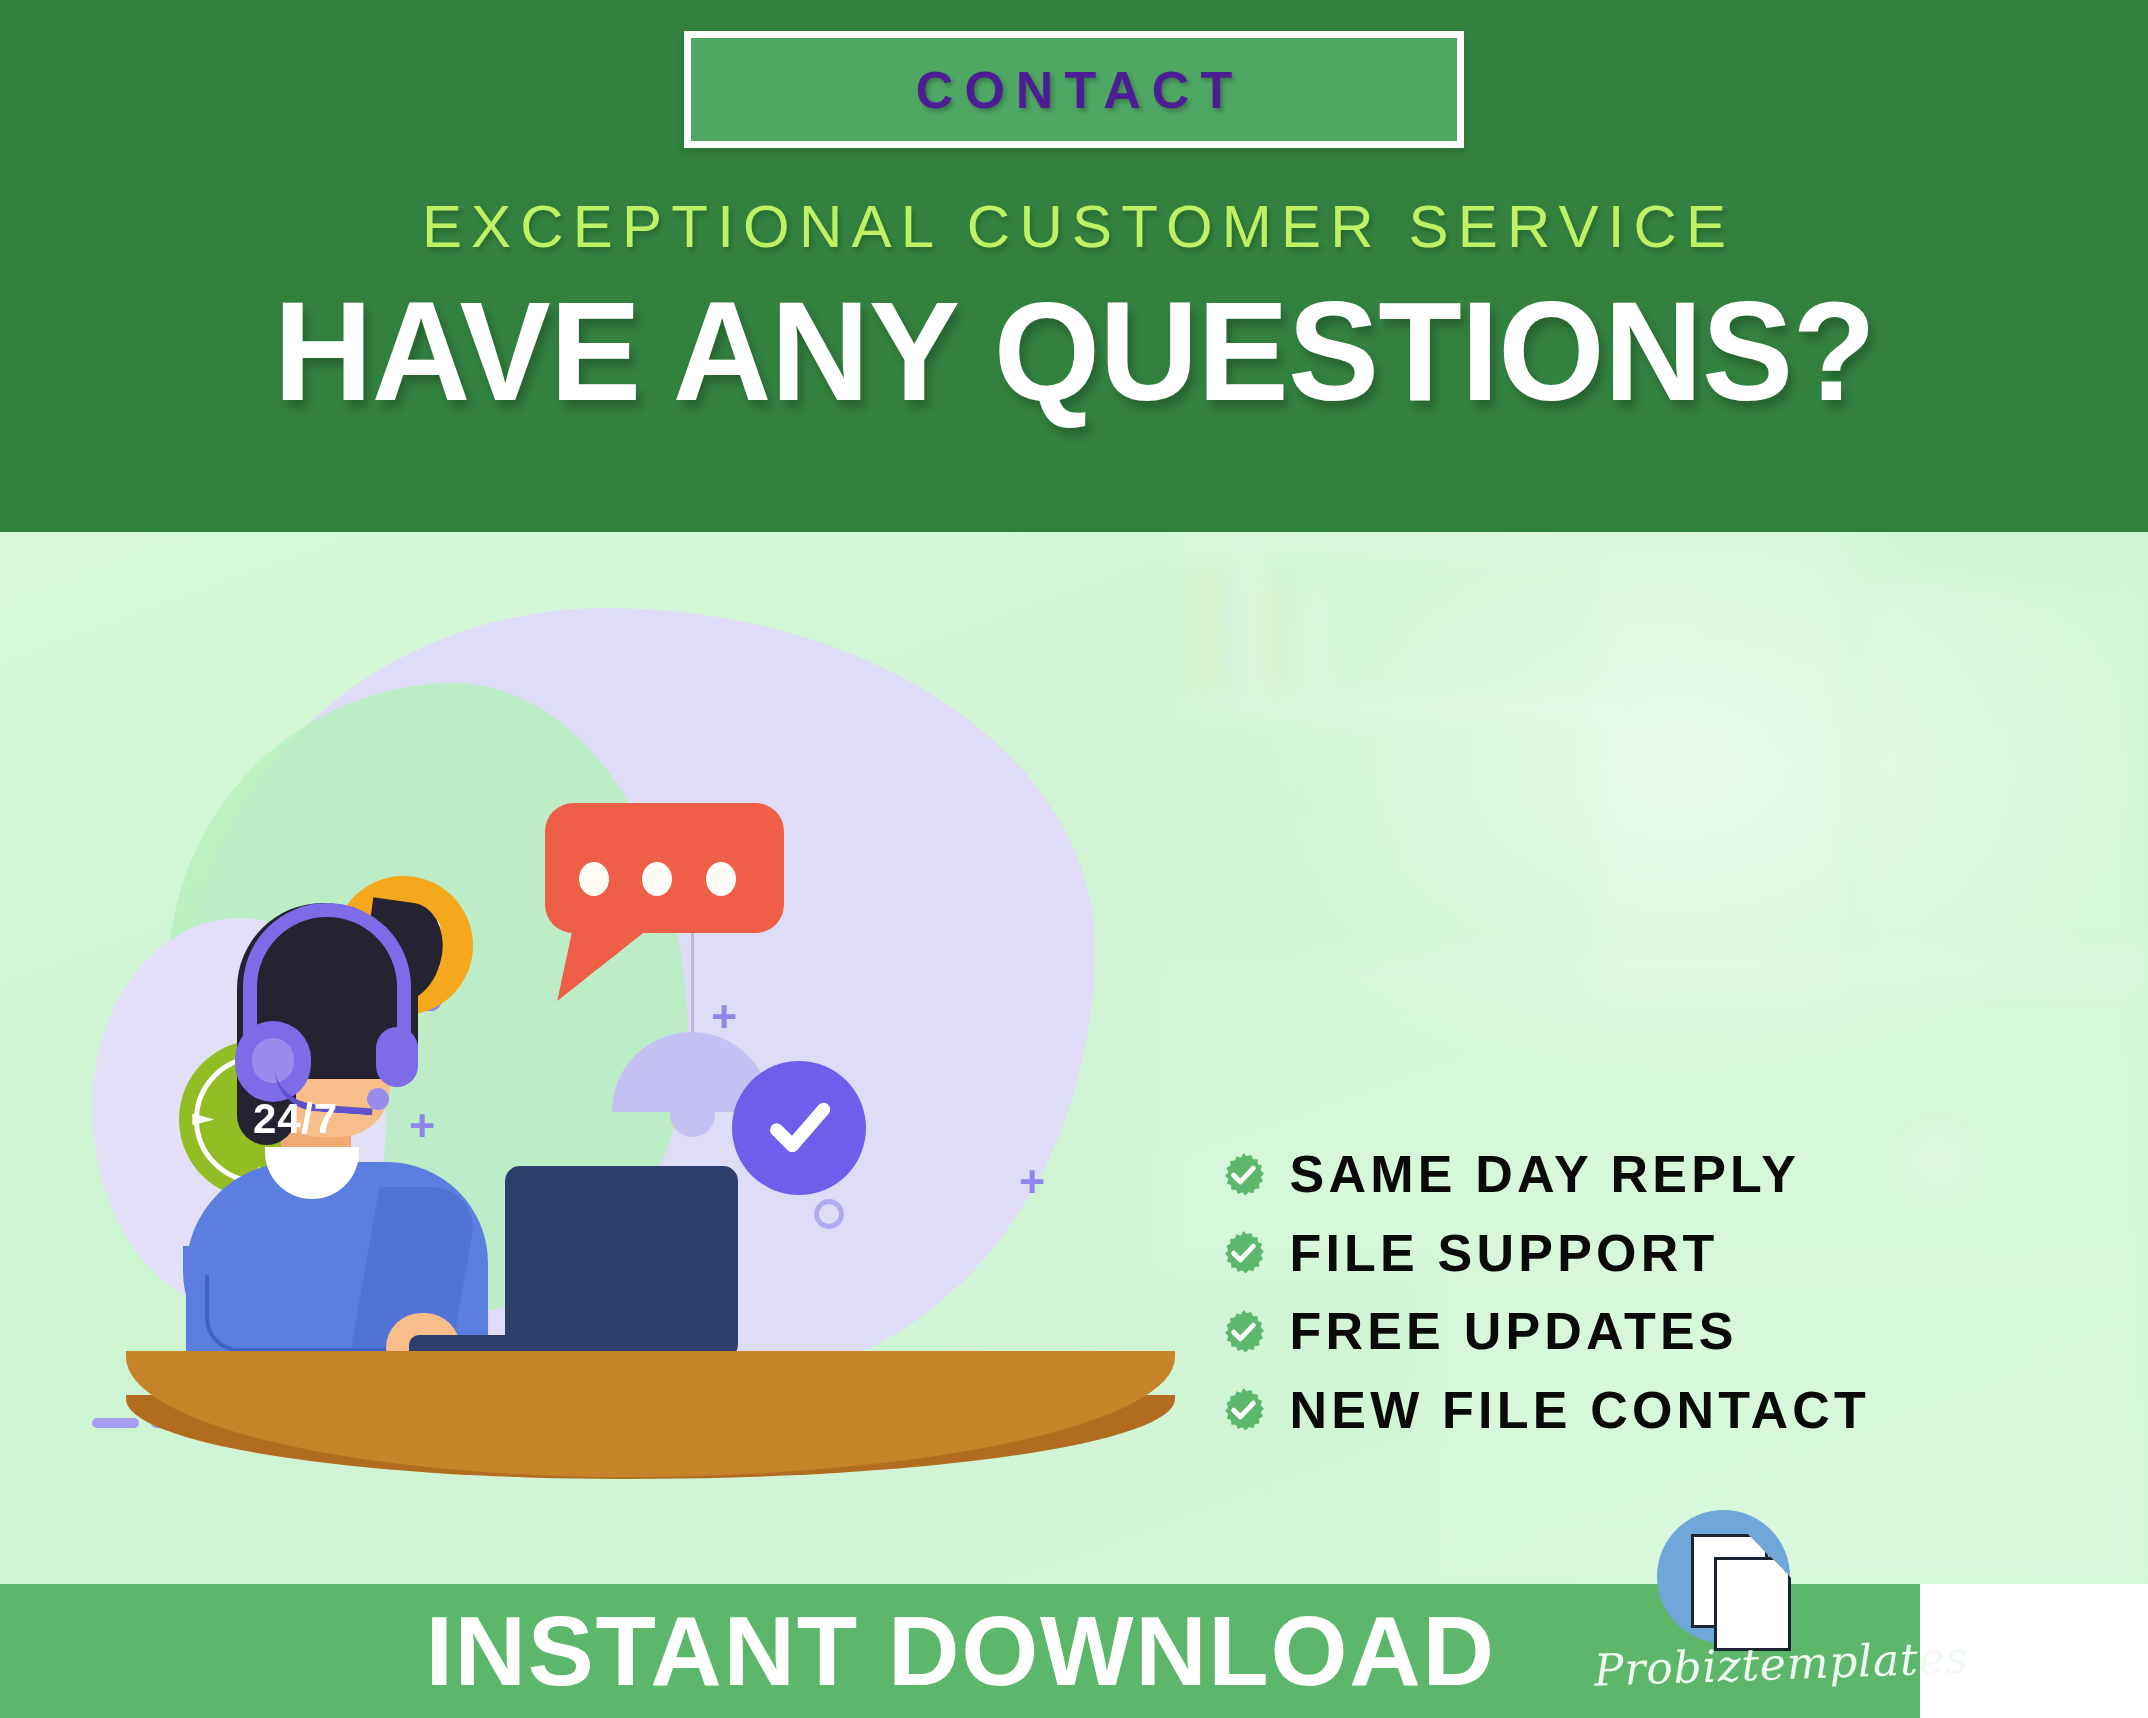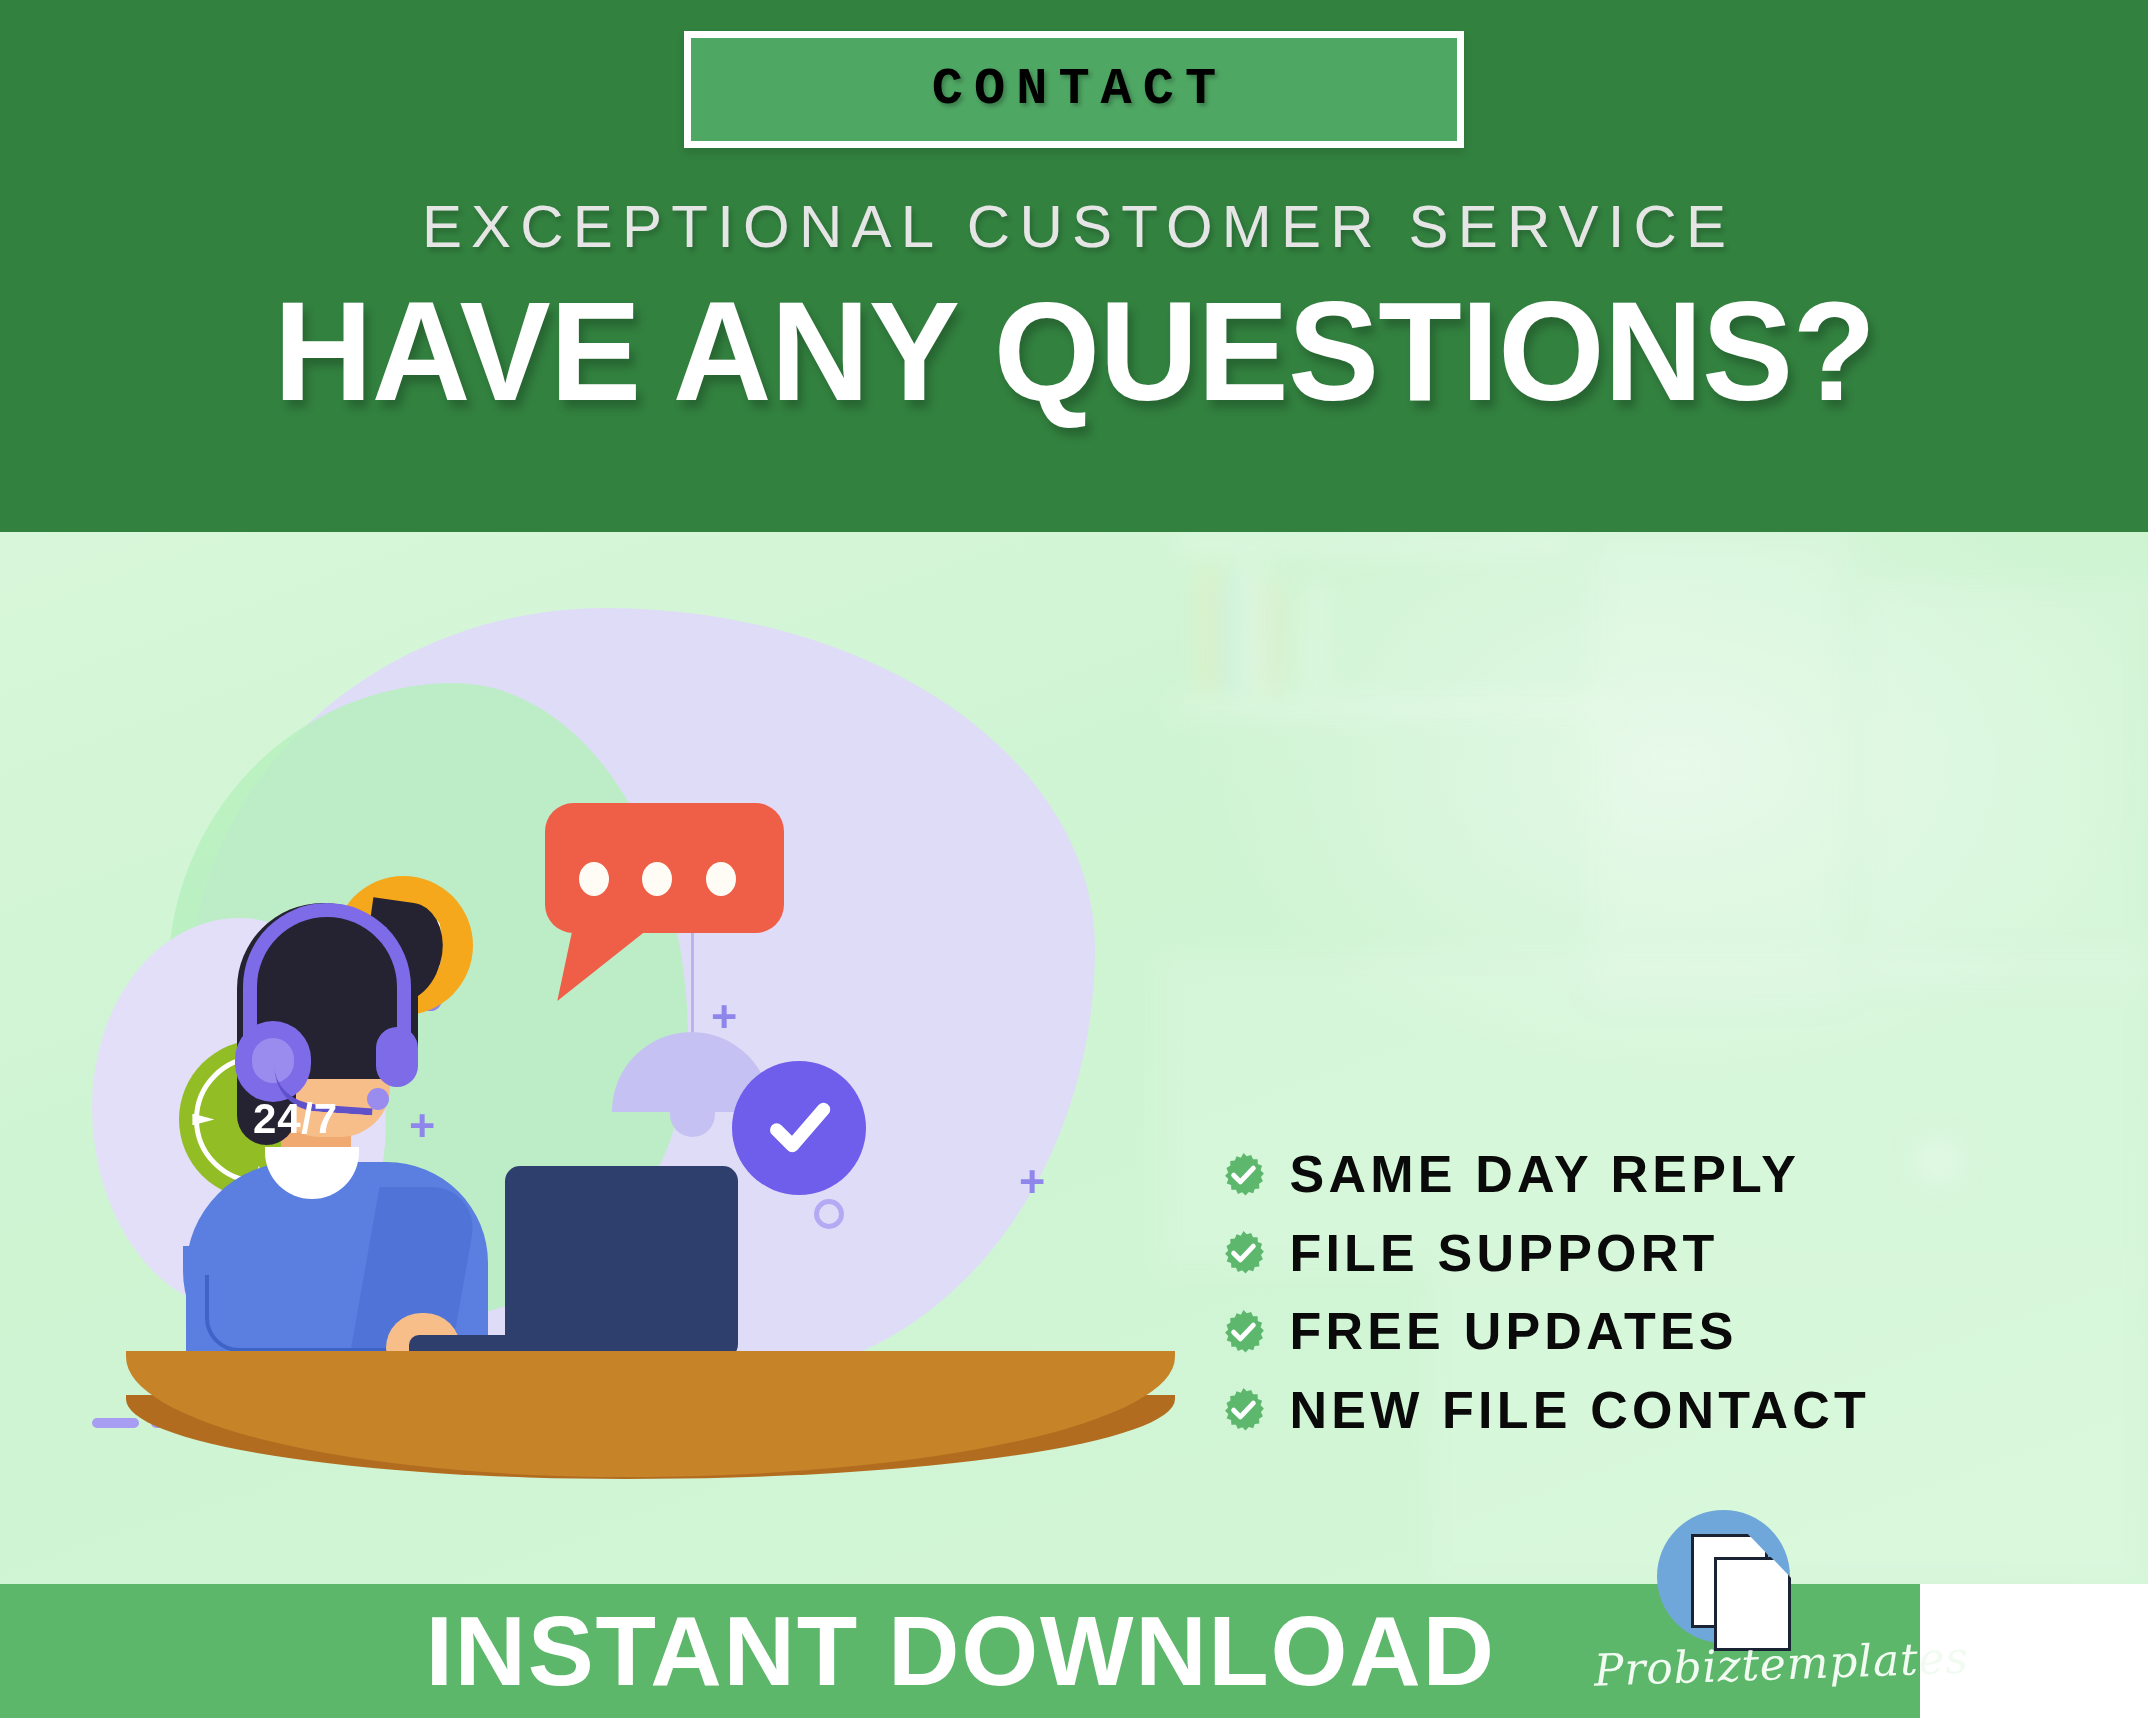--- a/index.html
+++ b/index.html
@@ -17,28 +17,28 @@
   }
   .contact-chip {
     margin-top:31px;
     width:780px; height:117px;
     background:#4FA764;
     border:7.6px solid #FFFFFF;
     display:flex; align-items:center; justify-content:center;
     box-shadow:0 5px 8.4px rgba(0,0,0,.12);
   }
   .contact-chip span {
-    color:#000000; font-size:52px; font-weight:bold;
+    color:#4c1d95; font-size:52px; font-weight:bold;
     letter-spacing:11px; text-indent:11px;
-    font-family:Liberation Mono, monospace;
+    font-family:Liberation Sans, sans-serif;
     text-shadow:2.5px 3.4px 4.2px rgba(0,0,0,.25);
   }
   .subhead {
     margin-top:44px;
-    color:#e5e5e5; font-size:60px; font-weight:400;
+    color:#bef264; font-size:60px; font-weight:400;
     letter-spacing:9.2px; text-indent:9.2px;
     font-family:"Liberation Sans Narrow","Liberation Sans",sans-serif;
     text-shadow:2.5px 4.2px 5px rgba(0,0,0,.20);
     white-space:nowrap;
   }
   .headline {
     margin-top:18.5px;
     color:#FFFFFF; font-size:141px; font-weight:bold;
     letter-spacing:-0.8px;
     line-height:1.02;

